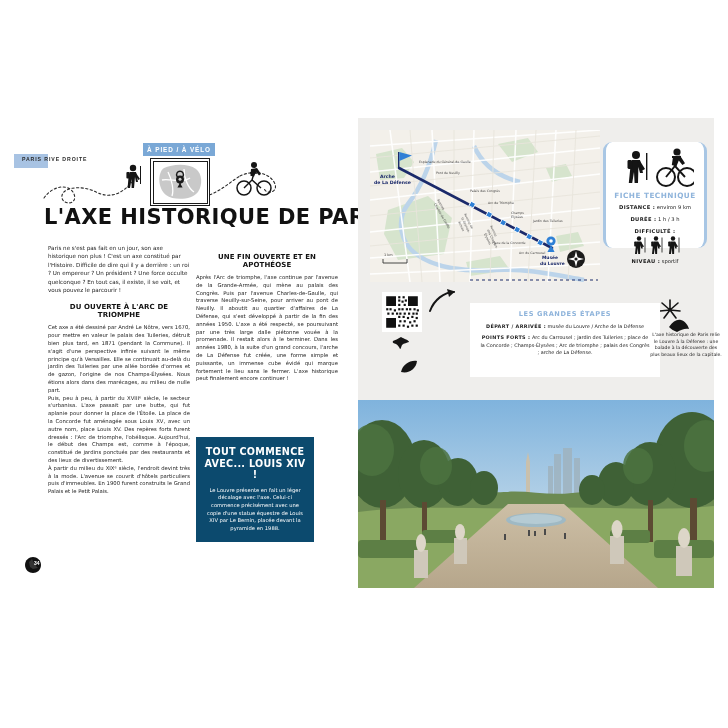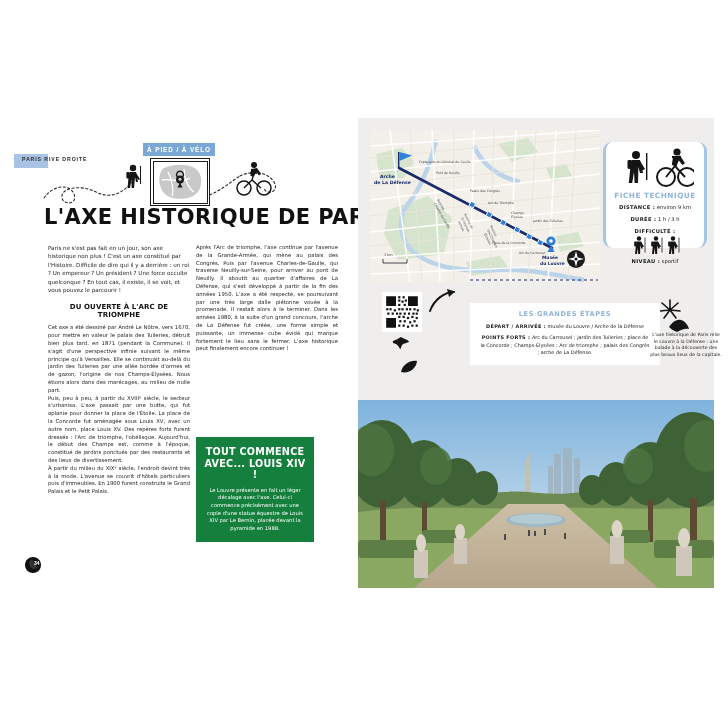--- a/index.html
+++ b/index.html
@@ -37,21 +37,21 @@
   .colR{position:absolute;left:196px;top:244px;width:142px;}
 
   .intro{font-family:"DejaVu Sans",sans-serif;font-size:5.6px;line-height:8.4px;color:#1c1c1c;
     text-align:left;}
   .sub{font-family:"DejaVu Sans",sans-serif;font-weight:bold;font-size:7px;color:#111;
     text-align:center;margin:9px 0 5px 0;letter-spacing:.1px;}
   .body{font-family:"DejaVu Sans",sans-serif;font-size:5.3px;line-height:7.8px;color:#1c1c1c;
     text-align:justify;}
   .body p{margin:0 0 0 0;}
 
-  .bluebox{position:absolute;left:196px;top:437px;width:118px;background:#15803d;
+  .bluebox{position:absolute;left:196px;top:437px;width:118px;background:#0c4a6e;
     padding:9px 8px 10px 8px;box-sizing:border-box;text-align:center;}
   .bluebox h3{margin:0;font-family:"DejaVu Sans",sans-serif;font-weight:bold;font-size:9.6px;
     line-height:11.6px;color:#ffffff;letter-spacing:.3px;}
   .bluebox p{margin:6px 0 0 0;font-family:"DejaVu Sans",sans-serif;font-size:5.2px;
     line-height:7.6px;color:#ffffff;}
 
   .pagenum{position:absolute;left:34px;top:560px;font-size:5px;color:#fff;font-weight:bold;}
 
   
   #right-page{position:absolute;left:358px;top:118px;width:356px;height:470px;background:#efeeec;}
@@ -62,21 +62,21 @@
   .fiche{position:absolute;left:603px;top:142px;width:104px;height:106px;background:#ffffff;
     border-left:3.5px solid #a8c6e4;border-right:3.5px solid #a8c6e4;box-sizing:border-box;border-radius:9px;}
   .fiche .ft-title{position:absolute;top:49px;left:0;width:100%;text-align:center;
     font-family:"DejaVu Sans",sans-serif;font-weight:bold;font-size:7.3px;color:#8fb4db;letter-spacing:.5px;}
   .fiche .ft-row{position:absolute;left:0;width:100%;text-align:center;
     font-family:"DejaVu Sans",sans-serif;font-size:5.2px;color:#1b1b1b;}
   .ft-key{font-weight:bold;letter-spacing:.35px;}
   .ft-val{font-weight:normal;}
 
   .etapes{position:absolute;left:470px;top:303px;width:190px;background:#ffffff;
-    padding:7px 9px 8px 9px;box-sizing:border-box;}
+    padding:7px 9px 20px 9px;box-sizing:border-box;}
   .etapes h4{margin:0 0 5px 0;text-align:center;font-family:"DejaVu Sans",sans-serif;
     font-weight:bold;font-size:6.6px;color:#8fb4db;letter-spacing:.6px;}
   .etapes .line{font-family:"DejaVu Sans",sans-serif;font-size:4.9px;line-height:7.4px;color:#1b1b1b;}
   .etapes .line b{letter-spacing:.35px;}
   .etapes .ctr{text-align:center;}
 
   .caption{position:absolute;left:650px;top:332px;width:72px;
     font-family:"DejaVu Sans",sans-serif;font-size:4.6px;line-height:6.6px;color:#1b1b1b;text-align:center;}
 
   .qr{position:absolute;left:382px;top:292px;width:40px;height:40px;background:#ffffff;padding:2px;box-sizing:border-box;}
@@ -135,20 +135,21 @@
     <div class="intro">Paris ne s'est pas fait en un jour, son axe historique non plus ! C'est un axe constitué par l'Histoire. Difficile de dire qui il y a derrière : un roi ? Un empereur ? Un président ? Une force occulte quelconque ? En tout cas, il existe, il se voit, et vous pouvez le parcourir !</div>
     <div class="sub">DU OUVERTE À L'ARC DE TRIOMPHE</div>
     <div class="body">
       <p>Cet axe a été dessiné par André Le Nôtre, vers 1670, pour mettre en valeur le palais des Tuileries, détruit bien plus tard, en 1871 (pendant la Commune). Il s'agit d'une perspective infinie suivant le même principe qu'à Versailles. Elle se continuait au-delà du jardin des Tuileries par une allée bordée d'ormes et de gazon, l'origine de nos Champs-Élysées. Nous étions alors dans des marécages, au milieu de nulle part.</p>
       <p>Puis, peu à peu, à partir du XVIIIᵉ siècle, le secteur s'urbanisa. L'axe passait par une butte, qui fut aplanie pour donner la place de l'Étoile. La place de la Concorde fut aménagée sous Louis XV, avec un autre nom, place Louis XV. Des repères forts furent dressés : l'Arc de triomphe, l'obélisque. Aujourd'hui, le début des Champs est, comme à l'époque, constitué de jardins ponctués par des restaurants et des lieux de divertissement.</p>
       <p>À partir du milieu du XIXᵉ siècle, l'endroit devint très à la mode. L'avenue se couvrit d'hôtels particuliers puis d'immeubles. En 1900 furent construits le Grand Palais et le Petit Palais.</p>
     </div>
   </div>
 
   <div class="colR">
+    <div class="sub">UNE FIN OUVERTE ET EN APOTHÉOSE</div>
     <div class="body">
       <p>Après l'Arc de triomphe, l'axe continue par l'avenue de la Grande-Armée, qui mène au palais des Congrès. Puis par l'avenue Charles-de-Gaulle, qui traverse Neuilly-sur-Seine, pour arriver au pont de Neuilly. Il aboutit au quartier d'affaires de La Défense, qui s'est développé à partir de la fin des années 1950. L'axe a été respecté, se poursuivant par une très large dalle piétonne vouée à la promenade. Il restait alors à le terminer. Dans les années 1980, à la suite d'un grand concours, l'arche de La Défense fut créée, une forme simple et puissante, un immense cube évidé qui marque fortement le lieu sans le fermer. L'axe historique peut finalement encore continuer !</p>
     </div>
   </div>
 
   <div class="bluebox">
     <h3>TOUT COMMENCE AVEC... LOUIS XIV !</h3>
     <p>Le Louvre présente en fait un léger décalage avec l'axe. Celui-ci commence précisément avec une copie d'une statue équestre de Louis XIV par Le Bernin, placée devant la pyramide en 1988.</p>
   </div>
 

